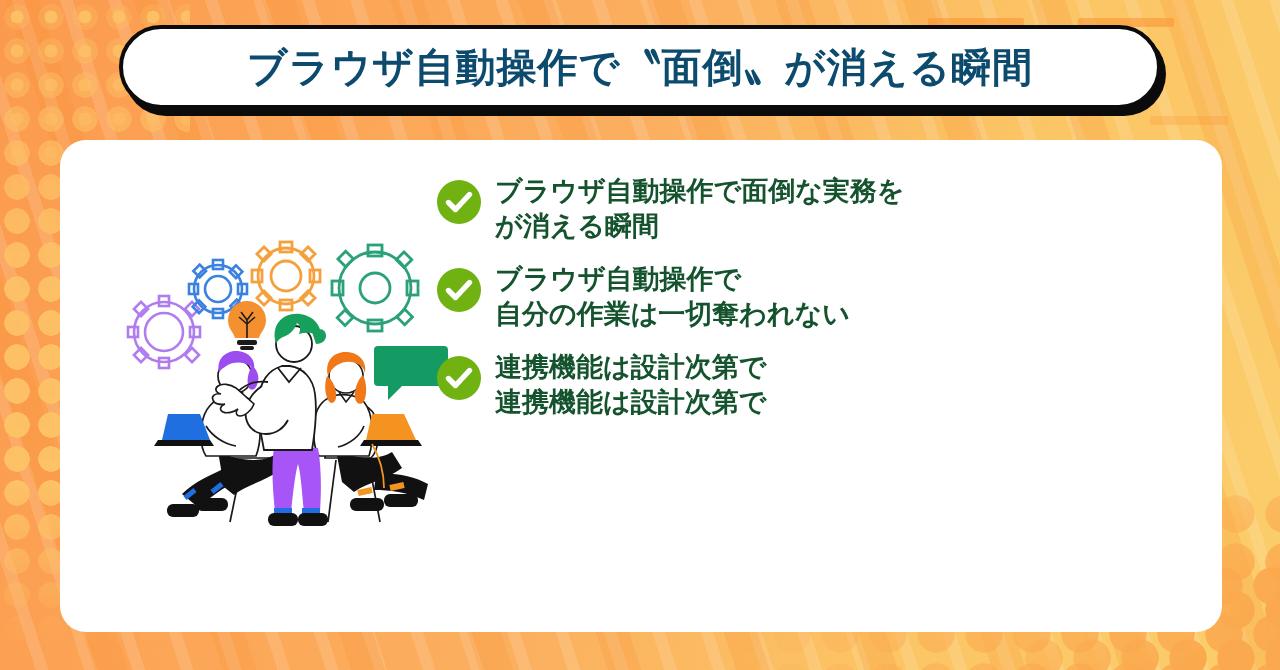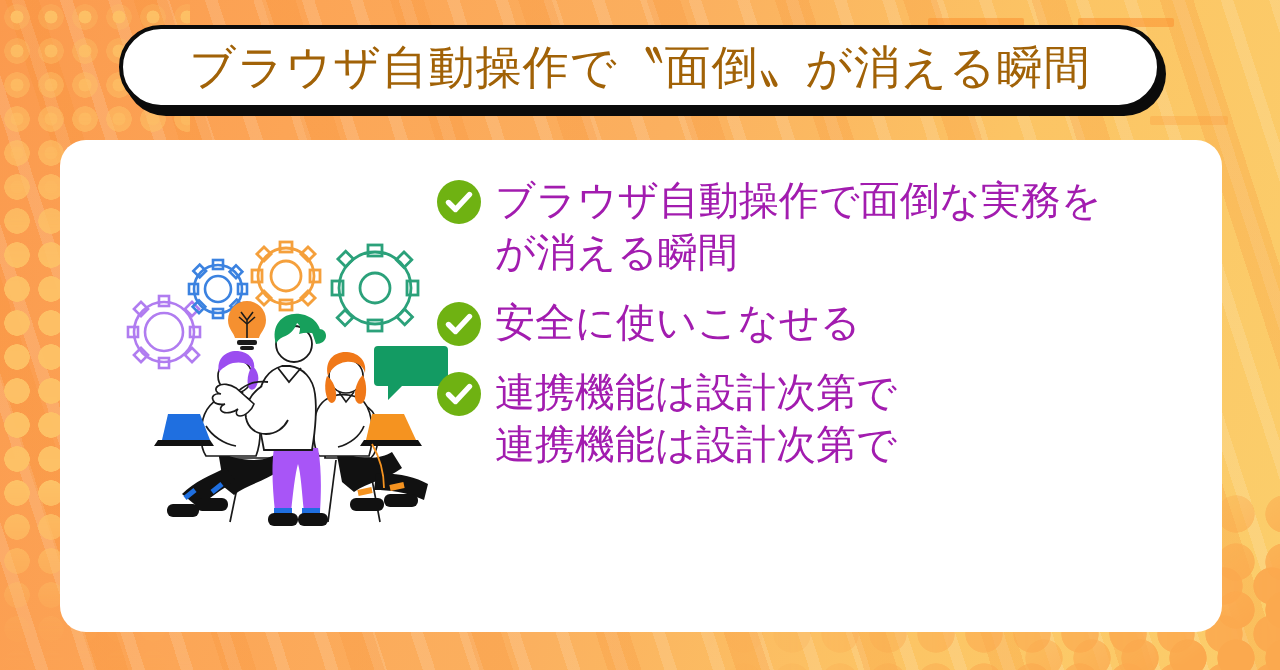--- a/index.html
+++ b/index.html
@@ -77,23 +77,23 @@
     position:absolute; left:119px; top:25px;
     width:1042px; height:84px;
     background:#FFFFFF;
     border:4px solid #0B0B0B;
     border-radius:48px;
     box-shadow:5px 7px 0 0 #0B0B0B;
     display:flex; align-items:center; justify-content:center;
     z-index:5;
   }
   .title-text {
-    font-size:46px;
-    font-weight:400;
-    color:#a16207;
+    font-size:40px;
+    font-weight:700;
+    color:#0c4a6e;
     letter-spacing:1px;
     white-space:nowrap;
     line-height:1;
   }
 
   
   .card {
     position:absolute; left:60px; top:140px;
     width:1162px; height:492px;
     background:#FFFFFF;
@@ -106,23 +106,23 @@
   .illus { position:absolute; left:62px; top:96px; width:330px; height:300px; }
 
   
   .bullets {
     position:absolute; left:375px; top:34px; width:760px;
   }
   .bullet-row { display:flex; align-items:flex-start; margin-bottom:18px; }
   .bullet-row:last-child { margin-bottom:0;text-align:center; }
   .check-icon { flex:0 0 auto; width:48px; height:48px; margin-right:12px; margin-top:4px; }
   .bullet-text {
-    font-size:40px;
-    font-weight:400;
-    color:#a21caf;
+    font-size:27px;
+    font-weight:700;
+    color:#14532d;
     line-height:1.30;
     letter-spacing:0px;
   }
   .bullet-text .l2 { display:block; }
 </style>
 </head>
 <body>
 
 <div id="stage">
 
@@ -322,21 +322,22 @@
       </div>
 
       <div class="bullet-row">
         <span class="check-icon">
           <svg viewBox="0 0 48 48" width="48" height="48" xmlns="http://www.w3.org/2000/svg">
             <circle cx="24" cy="24" r="22" fill="#6FB212"></circle>
             <path d="M13.5 24.5 L20.5 31.5 L34.5 16.5" fill="none" stroke="#FFFFFF" stroke-width="5.4" stroke-linecap="round" stroke-linejoin="round"></path>
           </svg>
         </span>
         <span class="bullet-text">
-          <span>安全に使いこなせる</span>
+          <span>ブラウザ自動操作で</span>
+          <span class="l2">自分の作業は一切奪われない</span>
         </span>
       </div>
 
       <div class="bullet-row">
         <span class="check-icon">
           <svg viewBox="0 0 48 48" width="48" height="48" xmlns="http://www.w3.org/2000/svg">
             <circle cx="24" cy="24" r="22" fill="#6FB212"></circle>
             <path d="M13.5 24.5 L20.5 31.5 L34.5 16.5" fill="none" stroke="#FFFFFF" stroke-width="5.4" stroke-linecap="round" stroke-linejoin="round"></path>
           </svg>
         </span>

